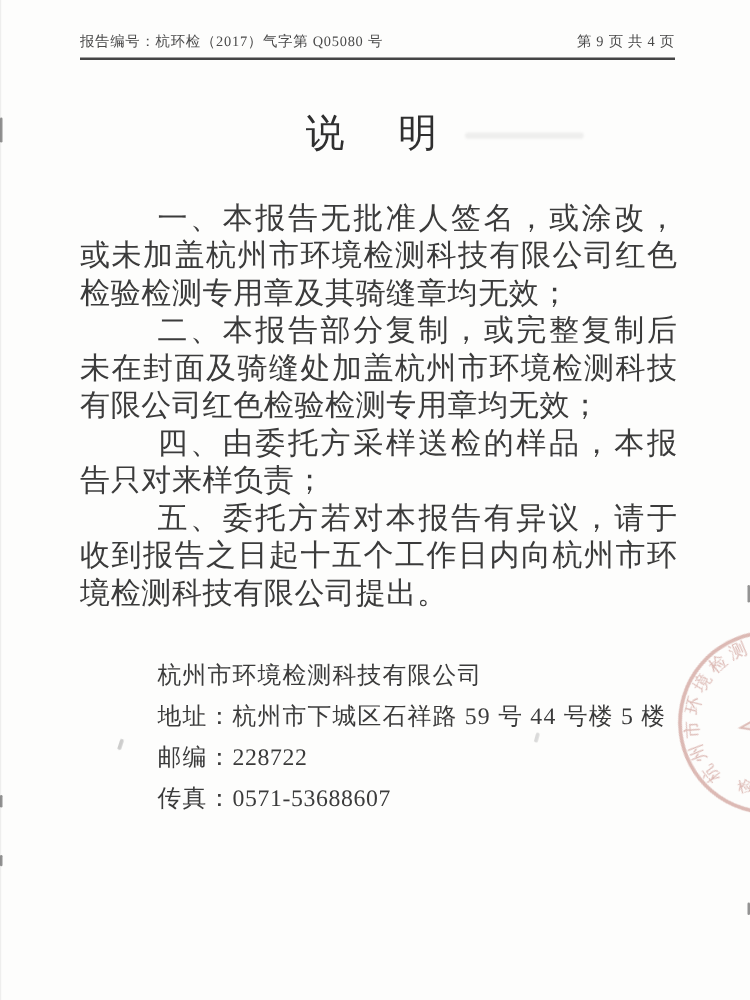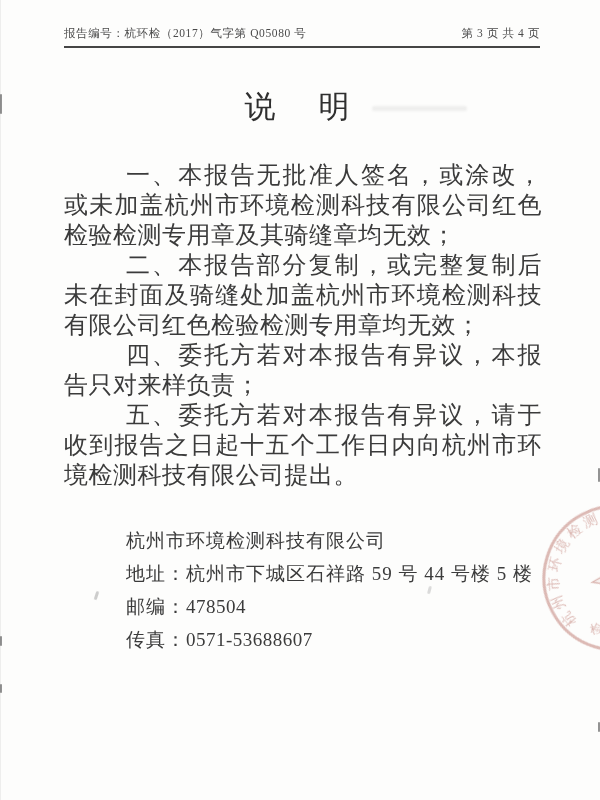--- a/index.html
+++ b/index.html
@@ -78,36 +78,36 @@
   .nub4{left:598px;top:468px;width:2px;height:14px;}
   .nub5{left:598px;top:722px;width:2px;height:10px;}
 </style>
 </head>
 <body>
 
 <div class="page">
 
   <div class="header">
     <span>报告编号：杭环检（2017）气字第 Q05080 号</span>
-    <span>第 3 页 共 4 页</span>
+    <span>第 9 页 共 4 页</span>
   </div>
 
   <div class="title">说　明</div>
 
   <div class="body-text">
     <p>一、本报告无批准人签名，或涂改，或未加盖杭州市环境检测科技有限公司红色检验检测专用章及其骑缝章均无效；</p>
     <p>二、本报告部分复制，或完整复制后未在封面及骑缝处加盖杭州市环境检测科技有限公司红色检验检测专用章均无效；</p>
-    <p>四、委托方若对本报告有异议，本报告只对来样负责；</p>
+    <p>四、由委托方采样送检的样品，本报告只对来样负责；</p>
     <p>五、委托方若对本报告有异议，请于收到报告之日起十五个工作日内向杭州市环境检测科技有限公司提出。</p>
   </div>
 
   <div class="footer">
     <div>杭州市环境检测科技有限公司</div>
     <div><span>地址：</span><span>杭州市下城区石祥路 59 号 44 号楼 5 楼</span></div>
-    <div><span>邮编：</span><span class="num">478504</span></div>
+    <div><span>邮编：</span><span class="num">228722</span></div>
     <div><span>传真：</span><span class="num">0571-53688607</span></div>
   </div>
 
   <div class="stamp">
     <svg width="156" height="156" viewBox="0 0 156 156">
       <defs>
         <path id="ringPath" d="M 23.5 97.7 A 58 58 0 1 1 132.5 97.8" fill="none"></path>
         <path id="typePath" d="M 30 116 Q 78 130 126 116" fill="none"></path>
       </defs>
       <circle cx="78" cy="78" r="72" fill="none" stroke="#b5685e" stroke-width="3"></circle>

